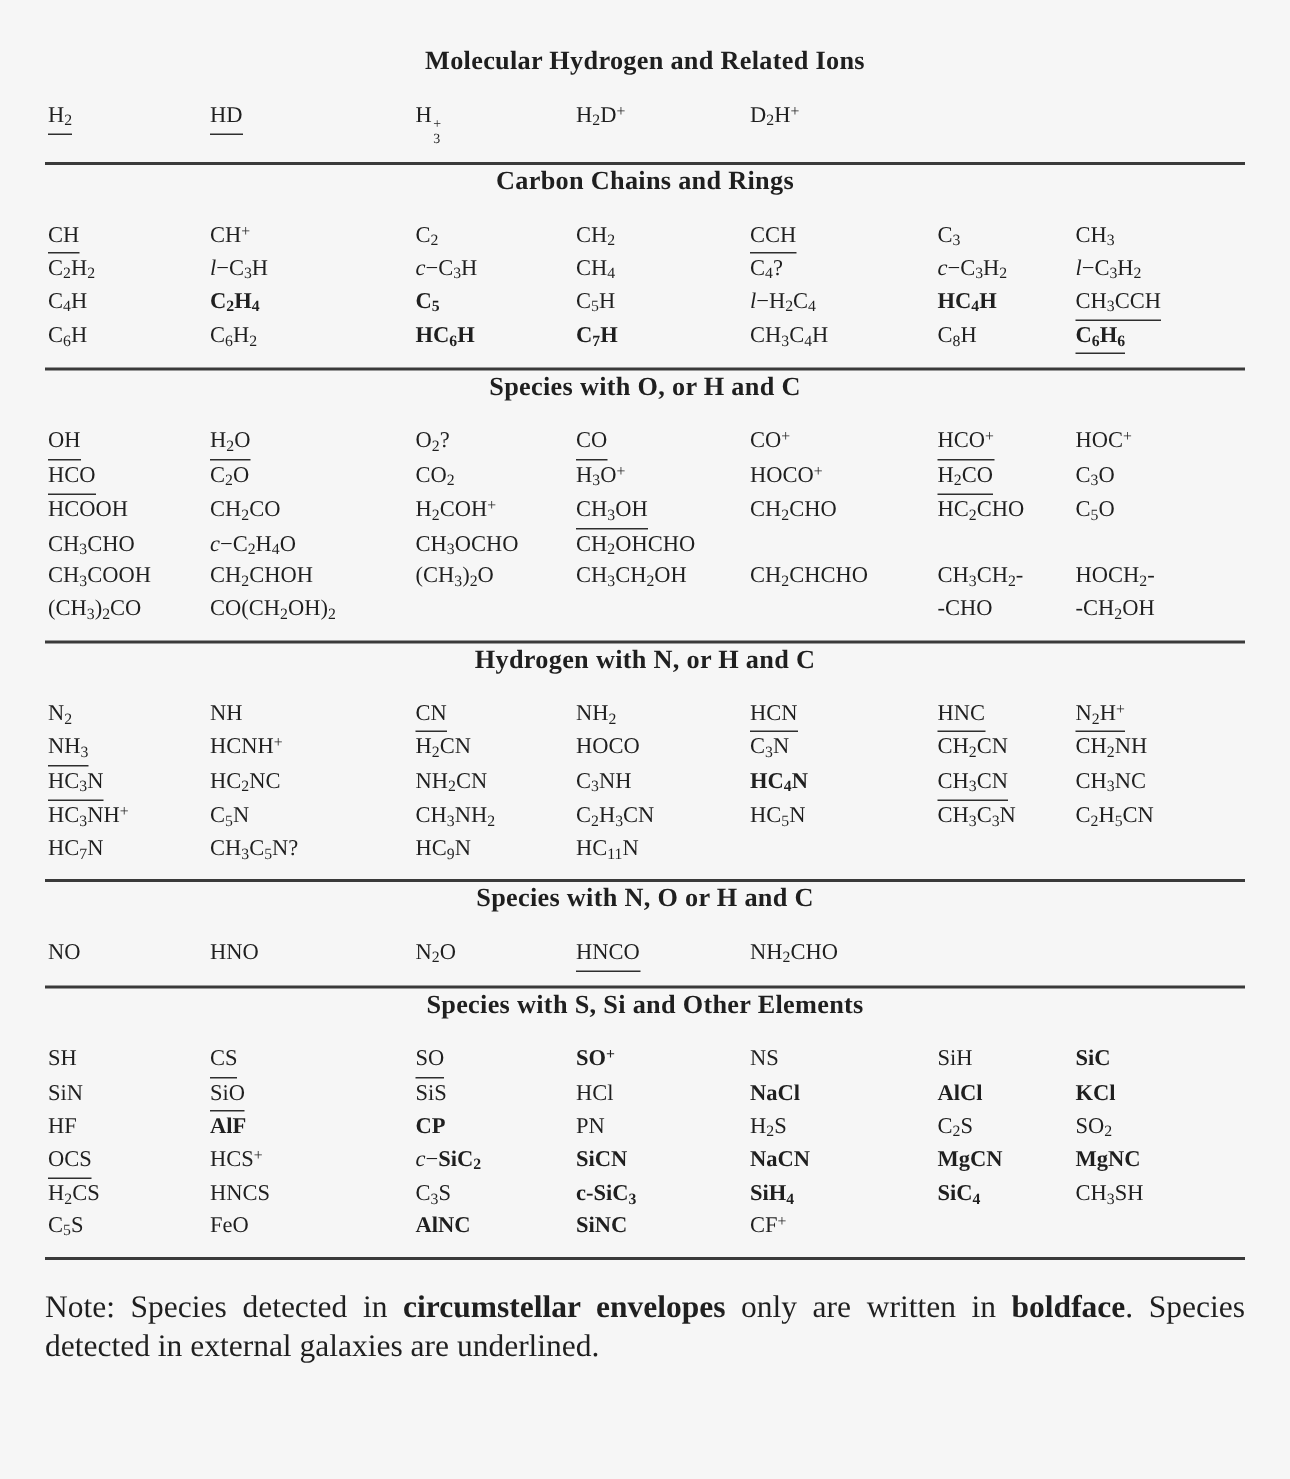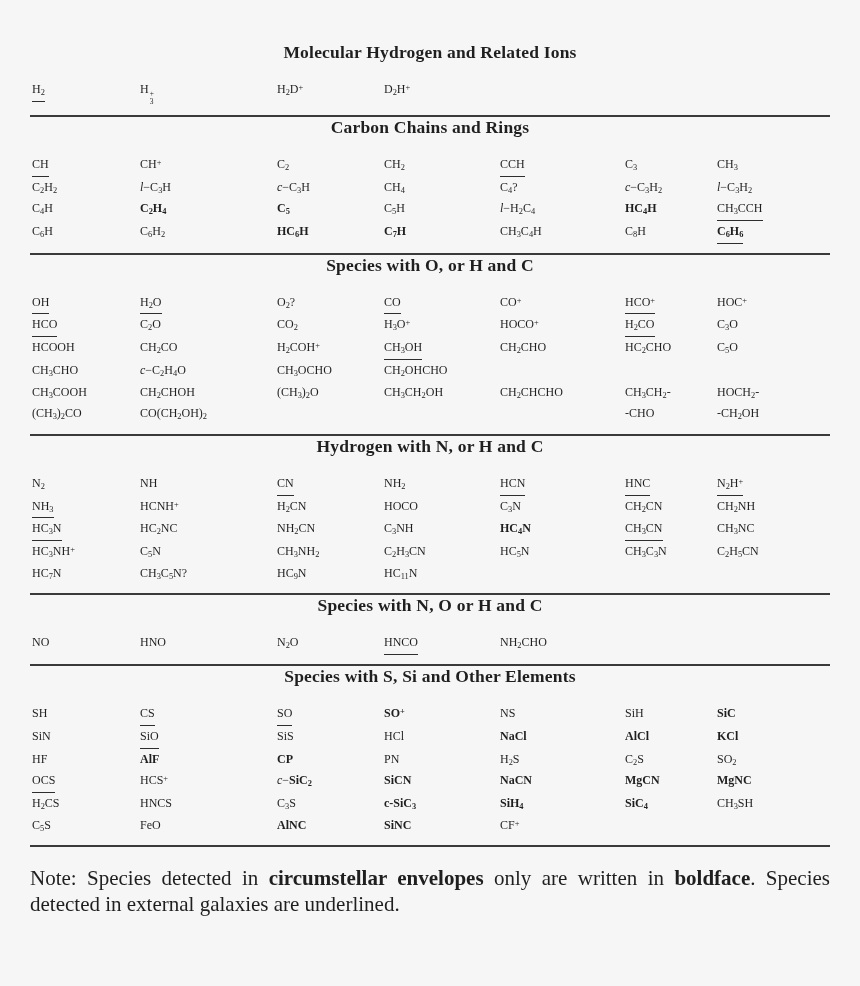--- a/index.html
+++ b/index.html
@@ -6,36 +6,36 @@
   body{
     width:860px;height:986px;
     background:#f6f6f6;
     font-family:"Liberation Serif","DejaVu Serif",serif;
     color:#1f1f1f;
     overflow:hidden;
   }
   .page{
     width:860px;height:986px;
     box-sizing:border-box;
-    padding:42px 30px 0 30px;
+    padding:30px 30px 0 30px;
   }
   .sec-title{
     text-align:center;
     font-weight:bold;
     font-size:17.5px;
     line-height:21px;
     margin:0 0 16px 0;
     letter-spacing:.2px;
   }
   .grid{
     display:grid;
     grid-template-columns:108px 137px 107px 116px 125px 92px 85px;
     padding-left:2px;
     line-height:21.7px;
-    font-size:12px;
+    font-size:15px;
   }
   .cell{white-space:nowrap;}
   .sp{display:inline-block;}
   .sp.bold{font-weight:bold;}
   .sp.underline{border-bottom:1.6px solid #2e2e2e;}
   .cell sub{font-size:.7em;vertical-align:-0.25em;line-height:0;}
   .cell sup{font-size:.7em;vertical-align:0.38em;line-height:0;}
   .stk{
     display:inline-flex;flex-direction:column;align-items:flex-start;
     font-size:.62em;line-height:1.05;vertical-align:-0.45em;margin-left:1px;
@@ -52,20 +52,21 @@
   .note .b{font-weight:bold;}
 </style>
 </head>
 <body>
 
 <div class="page">
   <div>
       <div class="sec-title">Molecular Hydrogen and Related Ions</div>
       <div class="grid">
         <div class="cell"><span class="sp underline">H<sub>2</sub></span></div>
+        <div class="cell"><span class="sp underline">HD</span></div>
         <div class="cell"><span class="sp">H<span class="stk">
               <span>+</span>
               <span>3</span>
             </span></span></div>
         <div class="cell"><span class="sp">H<sub>2</sub>D<sup>+</sup></span></div>
         <div class="cell"><span class="sp">D<sub>2</sub>H<sup>+</sup></span></div>
         <div class="cell"></div>
         <div class="cell"></div>
       </div>
       <div class="rule"></div>

